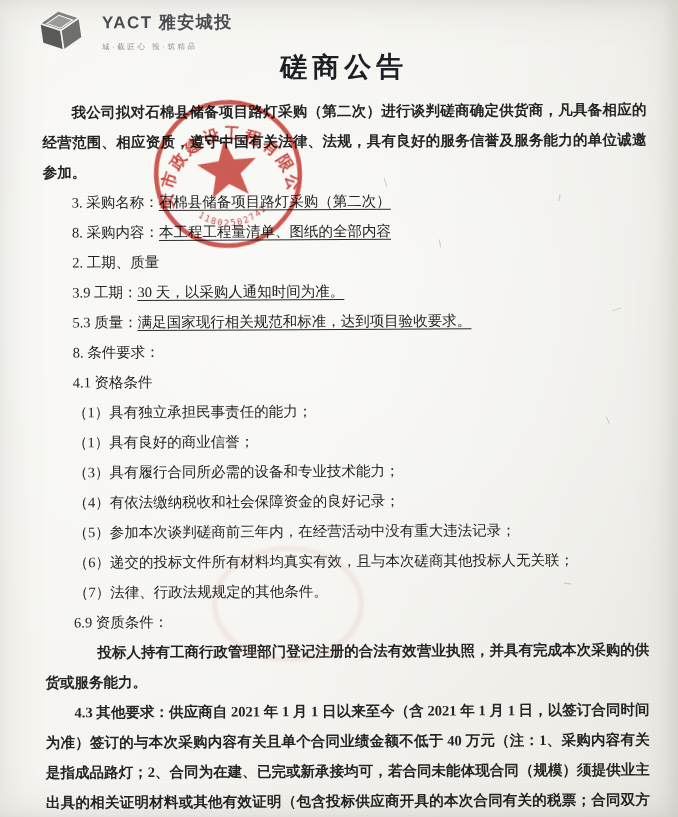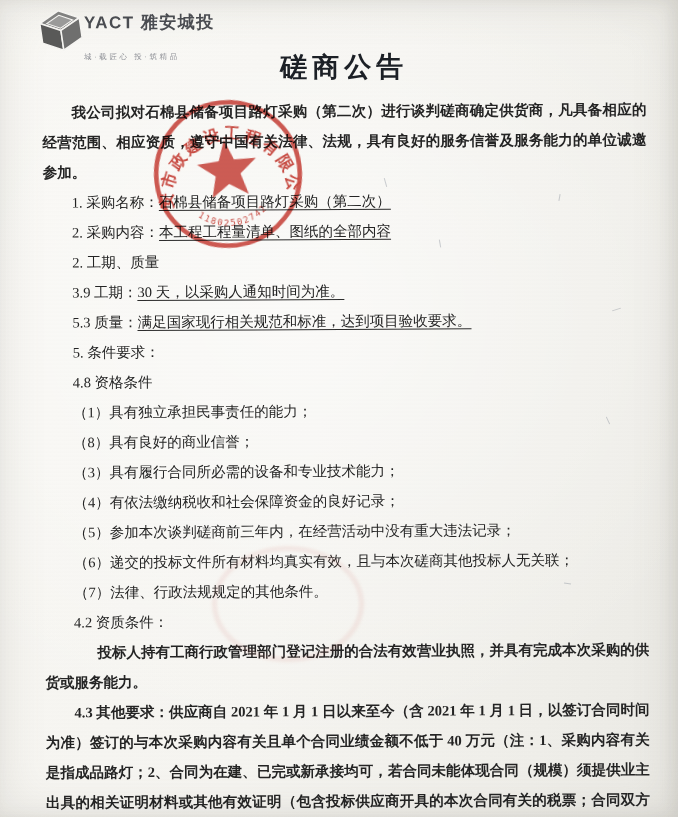--- a/index.html
+++ b/index.html
@@ -17,25 +17,25 @@
   }
   .grain{
     position:absolute;inset:0;opacity:.5;pointer-events:none;
     background:repeating-linear-gradient(0deg, rgba(0,0,0,.008) 0 2px, rgba(255,255,255,.008) 2px 4px);
   }
   .content{
     position:absolute;left:44px;right:30px;top:0;color:#222;
     transform:rotate(-.3deg);
   }
   
-  .logo{position:absolute;top:7px;left:-4px;display:flex;align-items:flex-start;gap:0;}
+  .logo{position:absolute;top:7px;left:-4px;display:flex;align-items:flex-start;gap:18px;}
   .logo-cube{width:46px;height:44px;transform:rotate(-8deg);opacity:.85;}
   .logo-text{padding-top:3px;font-family:"Liberation Sans","DejaVu Sans",sans-serif;}
   .logo-title{font-size:17px;font-weight:bold;color:#4a4c51;letter-spacing:1.5px;}
-  .logo-tag{font-size:7.5px;color:#8e9096;letter-spacing:2.6px;margin-top:18px;}
+  .logo-tag{font-size:7.5px;color:#8e9096;letter-spacing:2.6px;margin-top:8px;}
   
   .title{
     margin:0;padding-top:50px;text-align:center;
     font-size:27px;font-weight:bold;letter-spacing:5px;color:#1c2026;line-height:34px;
   }
   
   .doc{margin-top:12px;}
   .doc p{margin:0;line-height:30px;font-size:14.5px;text-align:justify;color:#242424;}
   .indent{text-indent:2em;}
   .intro{font-weight:600;}
@@ -83,35 +83,35 @@
         <div class="logo-title">YACT 雅安城投</div>
         <div class="logo-tag">城·载匠心  投·筑精品</div>
       </div>
     </div>
 
     <h1 class="title">磋商公告</h1>
 
     <div class="doc">
       <p class="indent intro">我公司拟对石棉县储备项目路灯采购（第二次）进行谈判磋商确定供货商，凡具备相应的经营范围、相应资质，遵守中国有关法律、法规，具有良好的服务信誉及服务能力的单位诚邀参加。</p>
 
-      <p class="indent"><span>1. 采购名称：</span><span class="ul">石棉县储备项目路灯采购（第二次）</span></p>
-      <p class="indent"><span>2. 采购内容：</span><span class="ul">本工程工程量清单、图纸的全部内容</span></p>
+      <p class="indent"><span>3. 采购名称：</span><span class="ul">石棉县储备项目路灯采购（第二次）</span></p>
+      <p class="indent"><span>8. 采购内容：</span><span class="ul">本工程工程量清单、图纸的全部内容</span></p>
       <p class="indent"><span>2. 工期、质量</span></p>
       <p class="indent"><span>3.9 工期：</span><span class="ul">30 天，以采购人通知时间为准。</span></p>
       <p class="indent"><span>5.3 质量：</span><span class="ul">满足国家现行相关规范和标准，达到项目验收要求。</span></p>
-      <p class="indent"><span>5. 条件要求：</span></p>
-      <p class="indent"><span>4.8 资格条件</span></p>
+      <p class="indent"><span>8. 条件要求：</span></p>
+      <p class="indent"><span>4.1 资格条件</span></p>
       <p class="indent"><span>（1）具有独立承担民事责任的能力；</span></p>
-      <p class="indent"><span>（8）具有良好的商业信誉；</span></p>
+      <p class="indent"><span>（1）具有良好的商业信誉；</span></p>
       <p class="indent"><span>（3）具有履行合同所必需的设备和专业技术能力；</span></p>
       <p class="indent"><span>（4）有依法缴纳税收和社会保障资金的良好记录；</span></p>
       <p class="indent"><span>（5）参加本次谈判磋商前三年内，在经营活动中没有重大违法记录；</span></p>
       <p class="indent"><span>（6）递交的投标文件所有材料均真实有效，且与本次磋商其他投标人无关联；</span></p>
       <p class="indent"><span>（7）法律、行政法规规定的其他条件。</span></p>
-      <p class="indent"><span>4.2 资质条件：</span></p>
+      <p class="indent"><span>6.9 资质条件：</span></p>
 
       <p class="q-para">投标人持有工商行政管理部门登记注册的合法有效营业执照，并具有完成本次采购的供货或服务能力。</p>
       <p class="other">4.3 其他要求：供应商自 2021 年 1 月 1 日以来至今（含 2021 年 1 月 1 日，以签订合同时间为准）签订的与本次采购内容有关且单个合同业绩金额不低于 40 万元（注：1、采购内容有关是指成品路灯；2、合同为在建、已完或新承接均可，若合同未能体现合同（规模）须提供业主出具的相关证明材料或其他有效证明（包含投标供应商开具的本次合同有关的税票；合同双方经盖章的结算单、结算定案表等）。</p>
     </div>
   </div>
 
   <div class="stamp">
     <svg viewBox="0 0 150 150">
       <circle cx="75" cy="75" r="69" fill="none" stroke="#c5332a" stroke-width="4.4" opacity=".92"></circle>
       <polygon points="75,42 82.4,61.8 103.5,62.7 87,75.9 92.6,96.3 75,84.6 57.4,96.3 63,75.9 46.5,62.7 67.6,61.8" fill="#c5332a" opacity=".9"></polygon>

